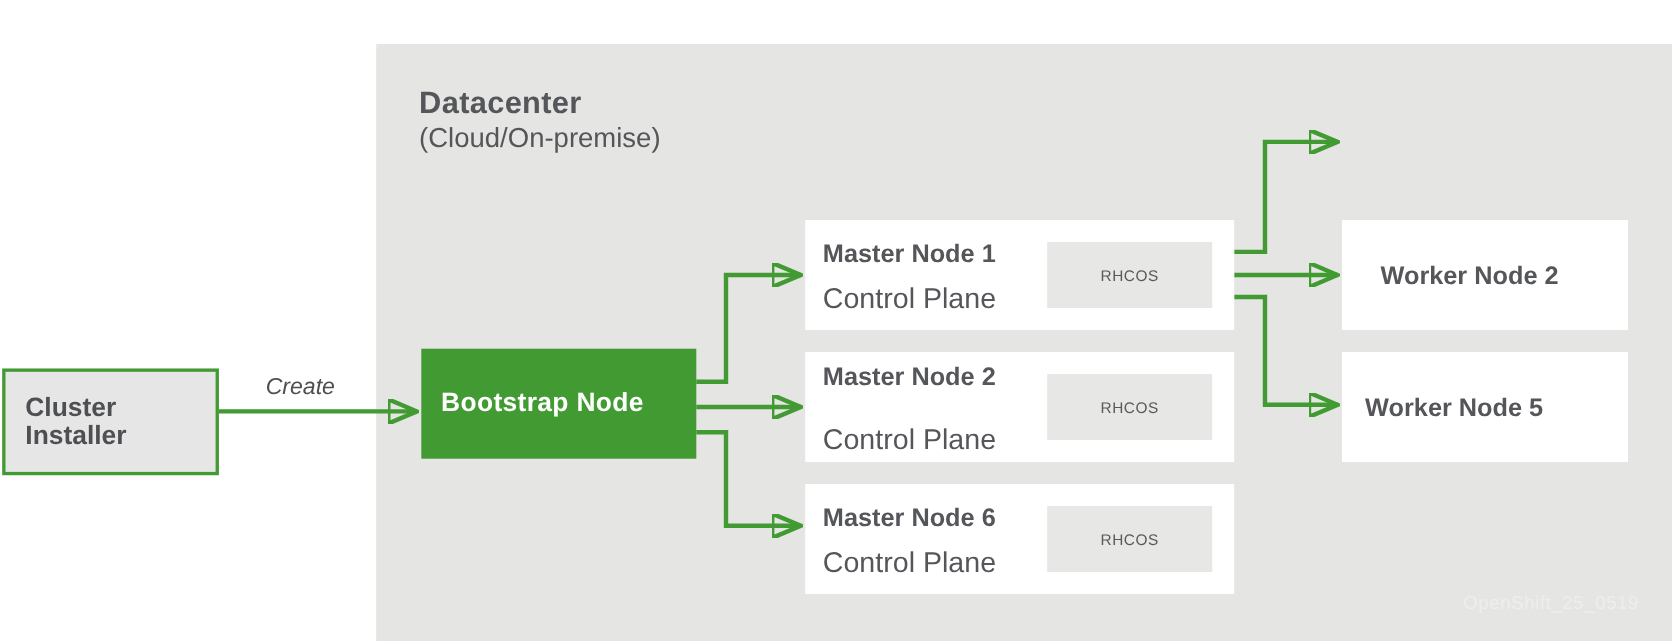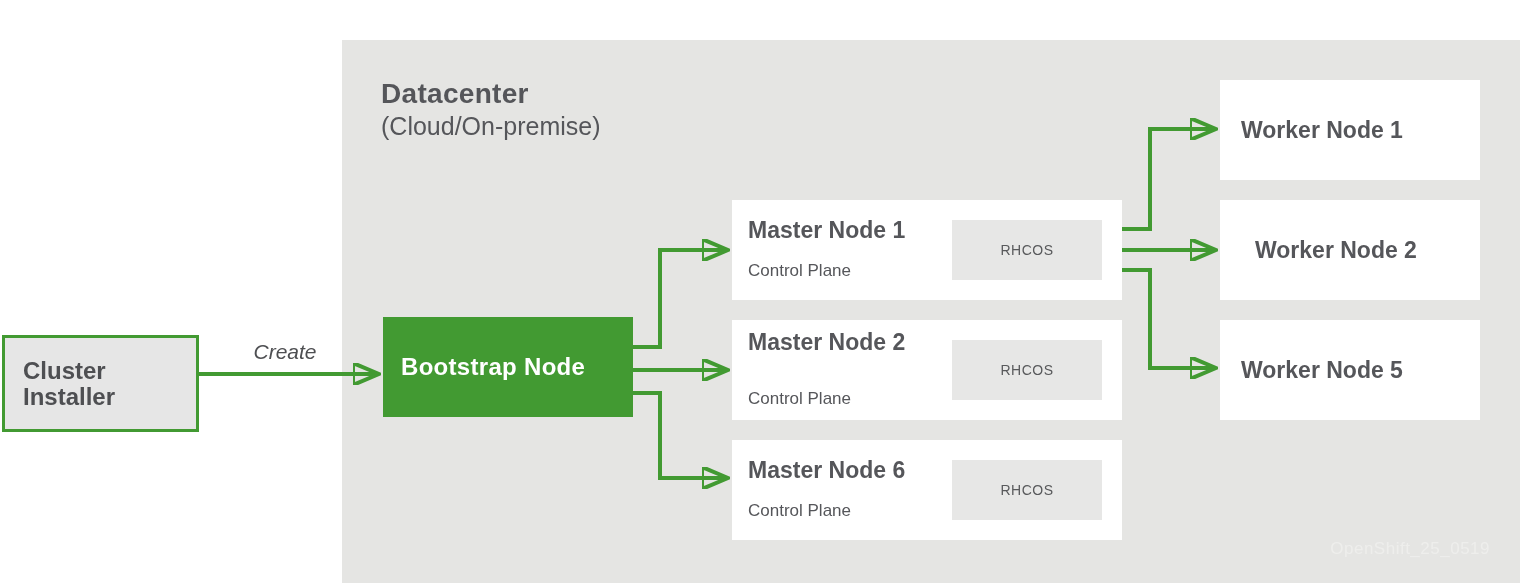--- a/index.html
+++ b/index.html
@@ -34,41 +34,41 @@
     background: #e6e6e6; border: 3px solid #429a32;
     display: flex; align-items: center;
     padding-left: 18px;
   }
   .cluster-installer .lbl {
     font-size: 24px; font-weight: bold; line-height: 26px;
     color: #4e4f52; width: 120px;
   }
 
   .create-label {
-    left: 230px; top: 340px; width: 110px;
+    left: 218px; top: 340px; width: 110px;
     text-align: center;
     font-size: 21px; font-style: italic; color: #4e4f52;
   }
 
   .bootstrap {
     left: 383px; top: 317px; width: 250px; height: 100px;
     background: #429a32;
     display: flex; align-items: center; padding-left: 18px;
   }
   .bootstrap .lbl {
     color: #ffffff; font-size: 24px; font-weight: bold; letter-spacing: 0.3px;
   }
 
   .master {
     left: 732px; width: 390px; height: 100px; background: #ffffff;
     display: flex; flex-direction: column; justify-content: center;
     padding-left: 16px;
   }
   .master .title { font-size: 23px; font-weight: bold; line-height: 26px; color: #55565a; }
-  .master .subtitle { font-size: 17px; font-weight: normal; line-height: 26px; color: #55565a; margin-top: 15px; }
+  .master .subtitle { font-size: 26px; font-weight: normal; line-height: 26px; color: #55565a; margin-top: 15px; }
   .rhcos {
     position: absolute; right: 20px; top: 20px; width: 150px; height: 60px;
     background: #e7e7e6;
     display: flex; align-items: center; justify-content: center;
     font-size: 14px; color: #58595b; letter-spacing: 0.5px;
   }
 
   .worker {
     left: 1220px; width: 260px; height: 100px; background: #ffffff;
     display: flex; align-items: center; padding-left: 21px;
@@ -134,23 +134,20 @@
     <div class="title">Master Node 2</div>
     <div class="subtitle">Control Plane</div>
     <div class="rhcos">RHCOS</div>
   </div>
   <div class="abs master" style="top:440px;">
     <div class="title">Master Node 6</div>
     <div class="subtitle">Control Plane</div>
     <div class="rhcos">RHCOS</div>
   </div>
 
-  <div class="abs worker" style="top:80px;">
-    <div class="lbl">Worker Node 1</div>
-  </div>
   <div class="abs worker" style="top:200px;padding-left:35px;">
     <div class="lbl">Worker Node 2</div>
   </div>
   <div class="abs worker" style="top:320px;">
     <div class="lbl">Worker Node 5</div>
   </div>
 
   <div class="abs watermark">OpenShift_25_0519</div>
 
 </div>

